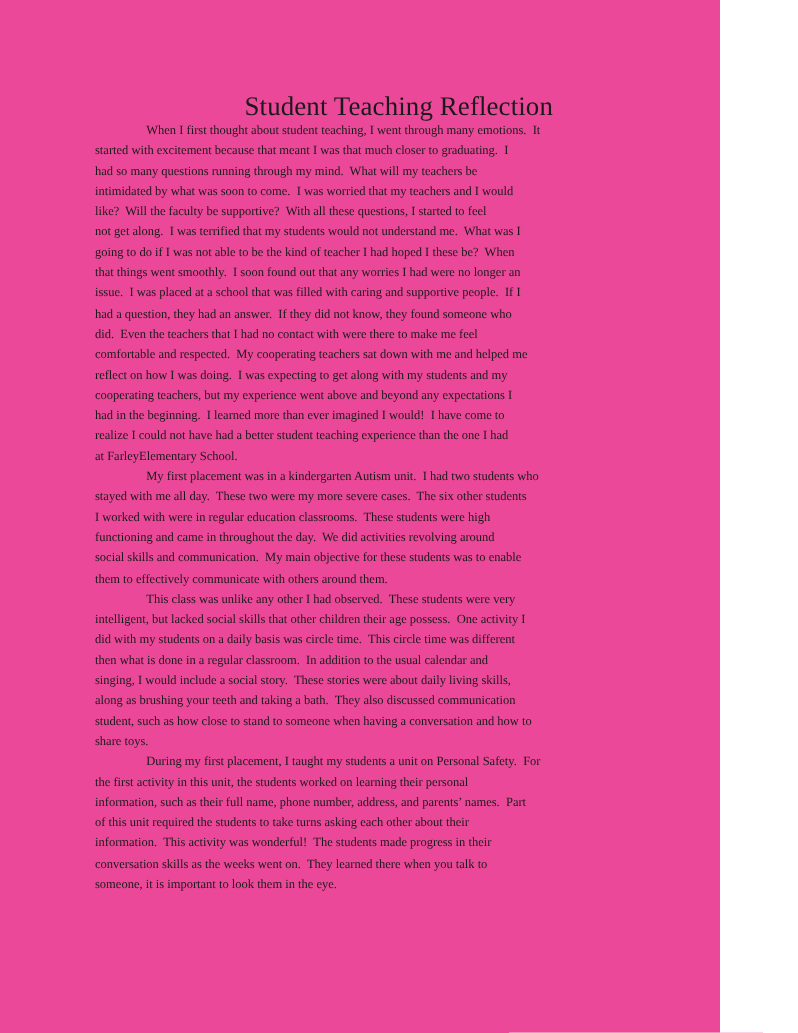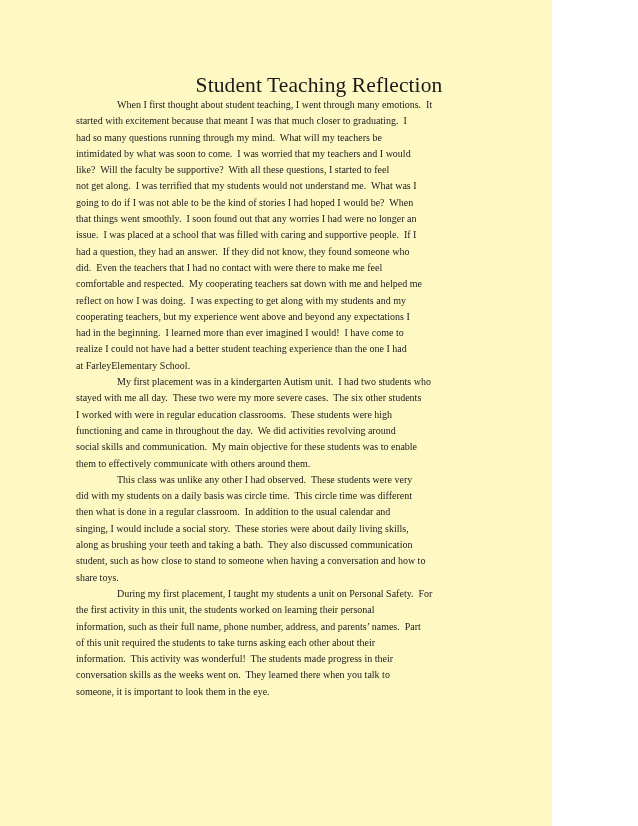--- a/index.html
+++ b/index.html
@@ -14,21 +14,22 @@
       overflow: hidden;
       font-family: "Liberation Serif", "DejaVu Serif", serif;
       color: #1a1a1a;
     }
     .page {
       position: absolute;
       left: 0;
       top: 0;
       width: 552px;
       height: 826px;
-      background: #fef9c3;
+      background: #ec4899;
+      padding-left: 24px;
     }
     .title {
       position: absolute;
       top: 72px;
       left: 0;
       width: 638px;
       text-align: center;
       font-size: 21.5px;
       line-height: 26px;
       letter-spacing: 0.1px;
@@ -58,21 +59,21 @@
 <div class="page">
   <h1 class="title">Student Teaching Reflection</h1>
   <div class="body" id="doc-body">
       <div>
         <span class="line indent">When I first thought about student teaching, I went through many emotions.  It</span>
         <span class="line">started with excitement because that meant I was that much closer to graduating.  I</span>
         <span class="line">had so many questions running through my mind.  What will my teachers be</span>
         <span class="line">intimidated by what was soon to come.  I was worried that my teachers and I would</span>
         <span class="line">like?  Will the faculty be supportive?  With all these questions, I started to feel</span>
         <span class="line">not get along.  I was terrified that my students would not understand me.  What was I</span>
-        <span class="line">going to do if I was not able to be the kind of stories I had hoped I would be?  When</span>
+        <span class="line">going to do if I was not able to be the kind of teacher I had hoped I these be?  When</span>
         <span class="line">that things went smoothly.  I soon found out that any worries I had were no longer an</span>
         <span class="line">issue.  I was placed at a school that was filled with caring and supportive people.  If I</span>
         <span class="line">had a question, they had an answer.  If they did not know, they found someone who</span>
         <span class="line">did.  Even the teachers that I had no contact with were there to make me feel</span>
         <span class="line">comfortable and respected.  My cooperating teachers sat down with me and helped me</span>
         <span class="line">reflect on how I was doing.  I was expecting to get along with my students and my</span>
         <span class="line">cooperating teachers, but my experience went above and beyond any expectations I</span>
         <span class="line">had in the beginning.  I learned more than ever imagined I would!  I have come to</span>
         <span class="line">realize I could not have had a better student teaching experience than the one I had</span>
         <span class="line">at FarleyElementary School.</span>
@@ -80,20 +81,21 @@
       <div>
         <span class="line indent">My first placement was in a kindergarten Autism unit.  I had two students who</span>
         <span class="line">stayed with me all day.  These two were my more severe cases.  The six other students</span>
         <span class="line">I worked with were in regular education classrooms.  These students were high</span>
         <span class="line">functioning and came in throughout the day.  We did activities revolving around</span>
         <span class="line">social skills and communication.  My main objective for these students was to enable</span>
         <span class="line">them to effectively communicate with others around them.</span>
       </div>
       <div>
         <span class="line indent">This class was unlike any other I had observed.  These students were very</span>
+        <span class="line">intelligent, but lacked social skills that other children their age possess.  One activity I</span>
         <span class="line">did with my students on a daily basis was circle time.  This circle time was different</span>
         <span class="line">then what is done in a regular classroom.  In addition to the usual calendar and</span>
         <span class="line">singing, I would include a social story.  These stories were about daily living skills,</span>
         <span class="line">along as brushing your teeth and taking a bath.  They also discussed communication</span>
         <span class="line">student, such as how close to stand to someone when having a conversation and how to</span>
         <span class="line">share toys.</span>
       </div>
       <div>
         <span class="line indent">During my first placement, I taught my students a unit on Personal Safety.  For</span>
         <span class="line">the first activity in this unit, the students worked on learning their personal</span>

